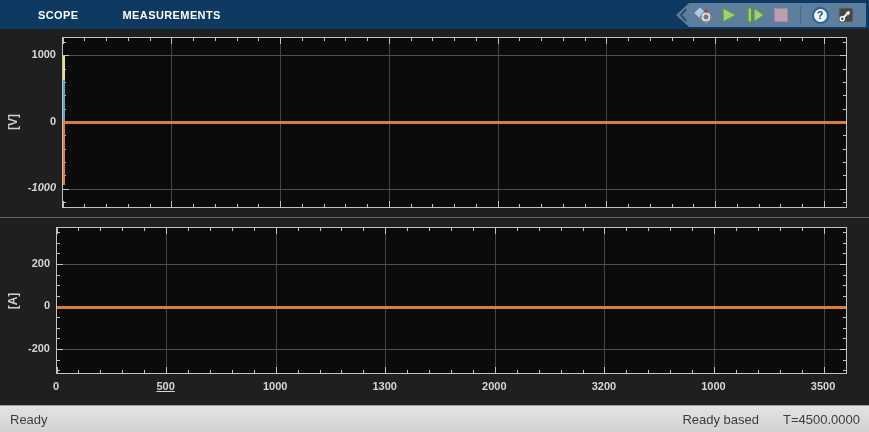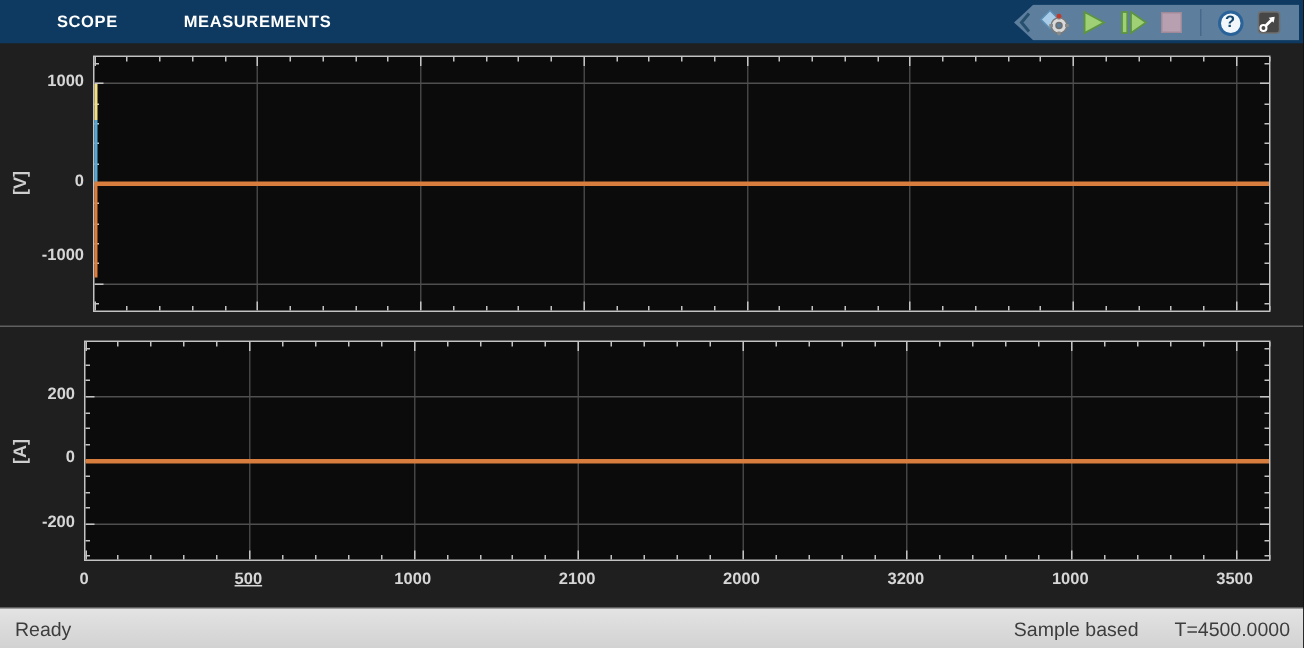--- a/index.html
+++ b/index.html
@@ -374,35 +374,35 @@
         <div class="tick" style="height: 1px; width: 3px; top: 25.4384px; left: 0px;"></div>
         <div class="tick" style="height: 1px; width: 3px; top: 25.4384px; right: 0px;"></div>
         <div class="tick" style="height: 1px; width: 3px; top: 14.8079px; left: 0px;"></div>
         <div class="tick" style="height: 1px; width: 3px; top: 14.8079px; right: 0px;"></div>
         <div class="tick" style="height: 1px; width: 3px; top: 4.17742px; left: 0px;"></div>
         <div class="tick" style="height: 1px; width: 3px; top: 4.17742px; right: 0px;"></div>
         <div class="trace" style="background: rgb(215, 126, 62); top: 77.5909px; height: 3px; left: 0px; width: 789px;"></div>
       </div>
   <div class="ytick-label" style="left: 4px; top: 18.7016px;">1000</div>
       <div class="ytick-label" style="left: 4px; top: 85.5px;">0</div>
-      <div class="ytick-label" style="left: 4px; top: 135px;">-1000</div>
+      <div class="ytick-label" style="left: 4px; top: 152px; font-style: italic;">-1000</div>
       <div class="ytick-label" style="left: -2px; top: 227.569px;">200</div>
       <div class="ytick-label" style="left: -2px; top: 270.091px;">0</div>
       <div class="ytick-label" style="left: -2px; top: 312.613px;">-200</div>
       <div class="xtick-label" style="left: 26px; top: 351px;">0</div>
       <div class="xtick-label" style="left: 135.583px; top: 351px; text-decoration: underline;">500</div>
       <div class="xtick-label" style="left: 245.167px; top: 351px;">1000</div>
-      <div class="xtick-label" style="left: 354.75px; top: 351px;">2100</div>
+      <div class="xtick-label" style="left: 354.75px; top: 351px;">1300</div>
       <div class="xtick-label" style="left: 464.333px; top: 351px;">2000</div>
       <div class="xtick-label" style="left: 573.917px; top: 351px;">3200</div>
       <div class="xtick-label" style="left: 683.5px; top: 351px;">1000</div>
       <div class="xtick-label" style="left: 793.083px; top: 351px;">3500</div>
     </div>
 
   <div id="statusbar">
     <span id="status-left">Ready</span>
     <span id="status-right">
-      <span>Sample based</span>
+      <span>Ready based</span>
       <span>T=4500.0000</span>
     </span>
   </div>
 
 </div>
 
 </body></html>

